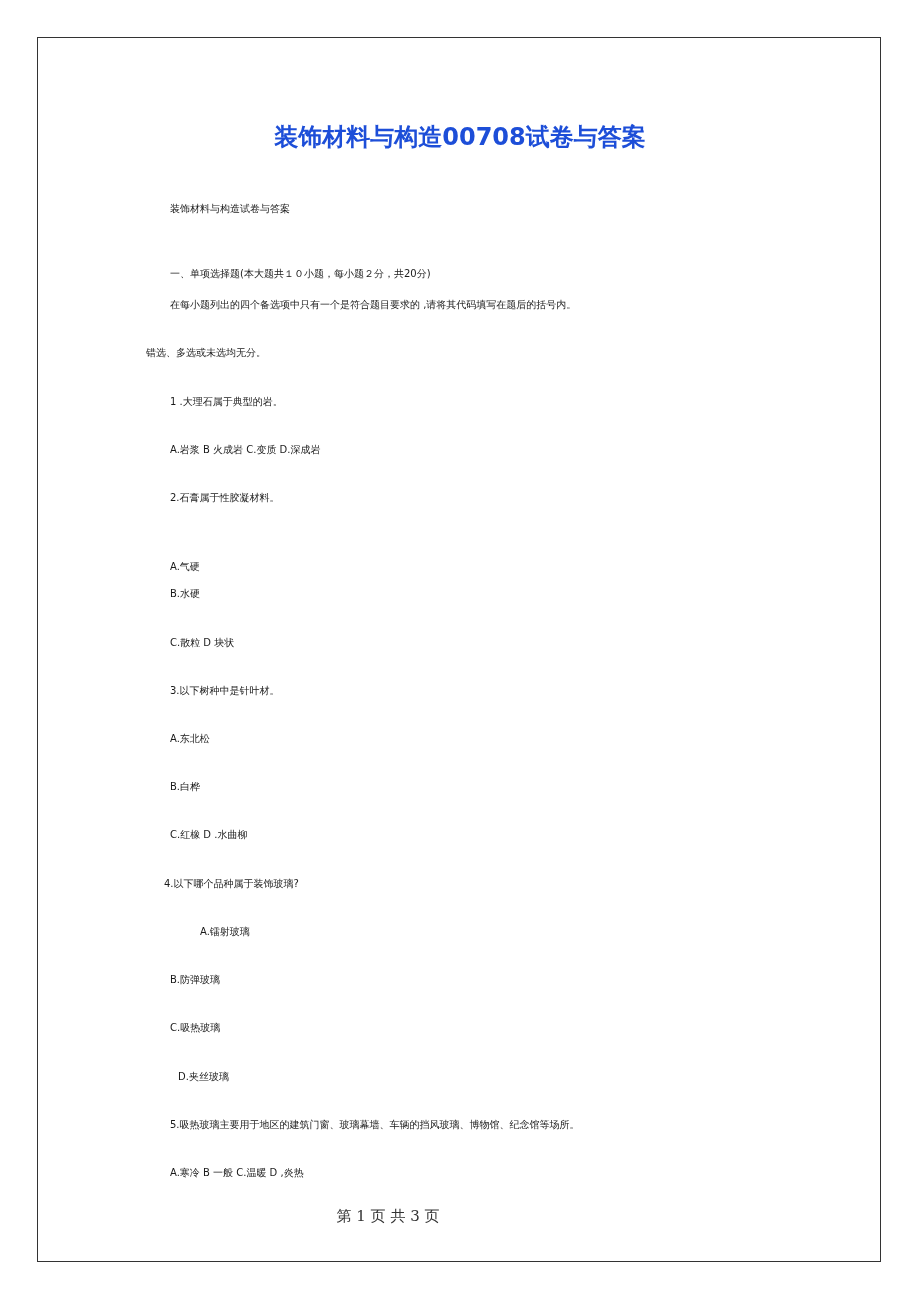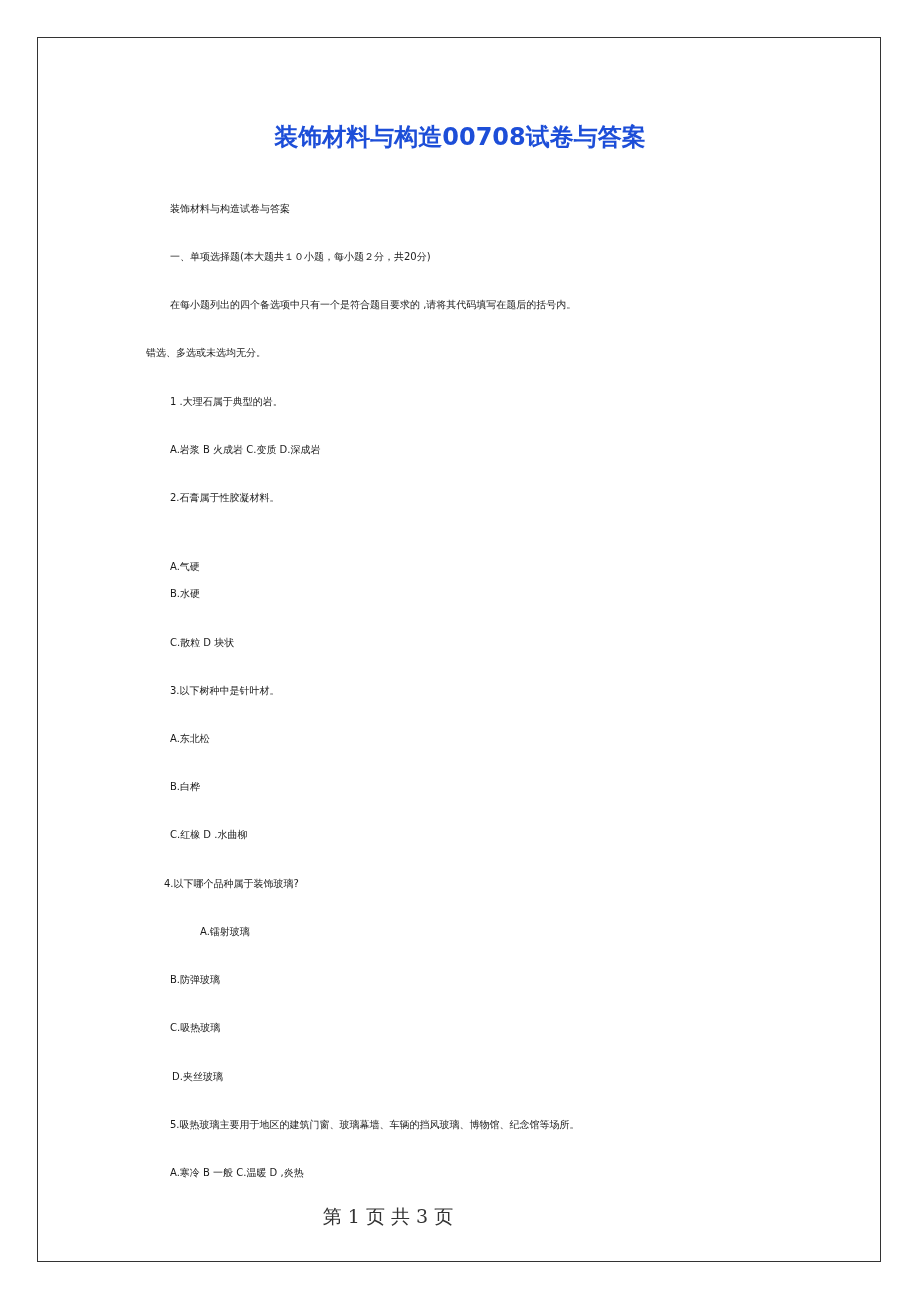--- a/index.html
+++ b/index.html
@@ -43,47 +43,47 @@
       white-space: nowrap;
       color: #1a1a1a;
     }
     .footer {
       position: absolute;
       left: 0;
       top: 1206px;
       width: 776px;
       text-align: center;
       font-family: "DejaVu Serif", "Liberation Serif", serif;
-      font-size: 19px;
+      font-size: 15px;
       color: #333333;
       line-height: 20px;
     }
   </style>
 </head>
 <body>
 
 <div class="page-frame"></div>
 
 <div class="doc-title">装饰材料与构造00708试卷与答案</div>
 
 <div class="line" id="p0" style="left: 170px; top: 199px;">装饰材料与构造试卷与答案</div>
-<div class="line" id="p1" style="left: 170px; top: 247px; text-align: right;">一、单项选择题(本大题共１０小题，每小题２分，共20分)</div>
+<div class="line" id="p1" style="left: 170px; top: 264px; text-align: right;">一、单项选择题(本大题共１０小题，每小题２分，共20分)</div>
 <div class="line" id="p2" style="left: 170px; top: 295px;">在每小题列出的四个备选项中只有一个是符合题目要求的 ,请将其代码填写在题后的括号内。</div>
 <div class="line" id="p3" style="left: 146px; top: 343px;">错选、多选或未选均无分。</div>
 <div class="line" id="p4" style="left: 170px; top: 392px;">1 .大理石属于典型的岩。</div>
 <div class="line" id="p5" style="left: 170px; top: 440px;">A.岩浆 B 火成岩  C.变质  D.深成岩</div>
 <div class="line" id="p6" style="left: 170px; top: 488px;">2.石膏属于性胶凝材料。</div>
 <div class="line" id="p7" style="left: 170px; top: 536px; margin-top: 21px;">A.气硬</div>
 <div class="line" id="p8" style="left: 170px; top: 584px;">B.水硬</div>
 <div class="line" id="p9" style="left: 170px; top: 633px;">C.散粒 D 块状</div>
 <div class="line" id="p10" style="left: 170px; top: 681px;">3.以下树种中是针叶材。</div>
 <div class="line" id="p11" style="left: 170px; top: 729px;">A.东北松</div>
 <div class="line" id="p12" style="left: 170px; top: 777px;">B.白桦</div>
 <div class="line" id="p13" style="left: 170px; top: 825px;">C.红橡  D .水曲柳</div>
 <div class="line" id="p14" style="left: 164px; top: 874px;">4.以下哪个品种属于装饰玻璃?</div>
 <div class="line" id="p15" style="left: 170px; top: 922px; margin-left: 30px;">A.镭射玻璃</div>
 <div class="line" id="p16" style="left: 170px; top: 970px;">B.防弹玻璃</div>
 <div class="line" id="p17" style="left: 170px; top: 1018px;">C.吸热玻璃</div>
-<div class="line" id="p18" style="left: 172px; top: 1067px;">D.夹丝玻璃</div>
+<div class="line" id="p18" style="left: 178px; top: 1067px;">D.夹丝玻璃</div>
 <div class="line" id="p19" style="left: 170px; top: 1115px;">5.吸热玻璃主要用于地区的建筑门窗、玻璃幕墙、车辆的挡风玻璃、博物馆、纪念馆等场所。</div>
 <div class="line" id="p20" style="left: 170px; top: 1163px;">A.寒冷 B 一般  C.温暖  D ,炎热</div>
 
 <div class="footer">第 1 页    共 3 页</div>
 
 </body></html>

